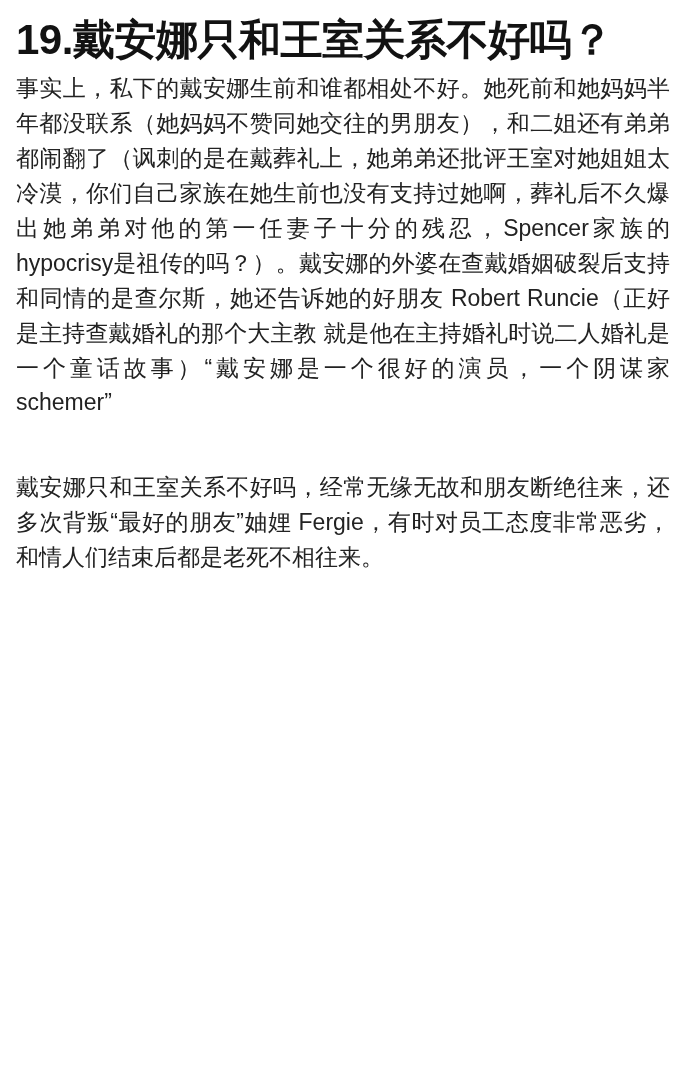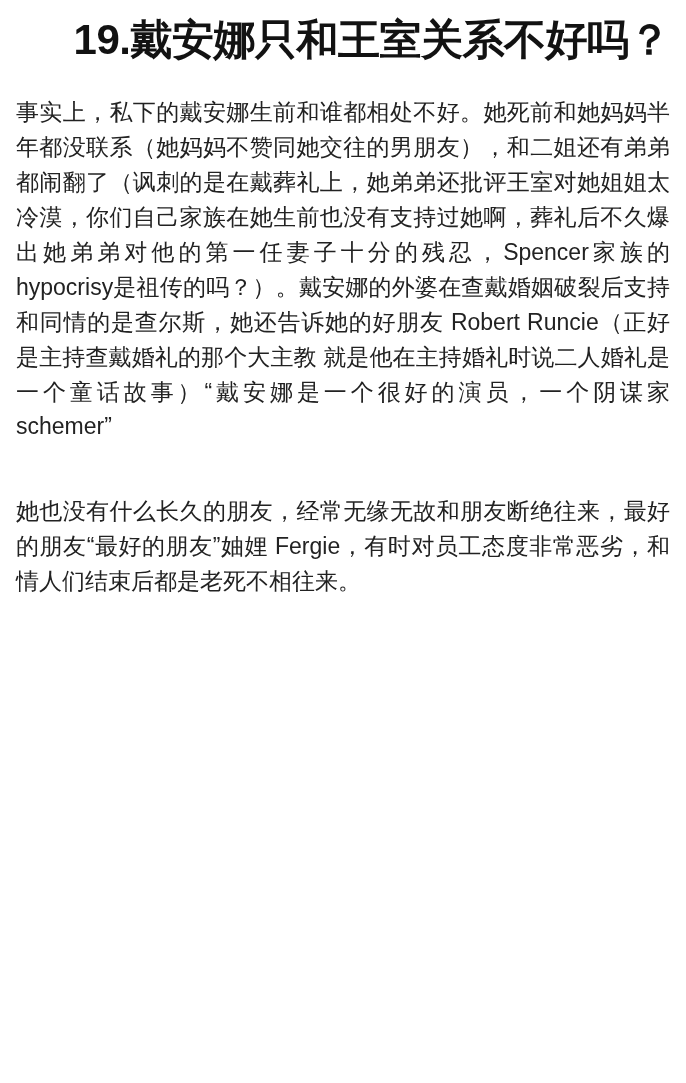--- a/index.html
+++ b/index.html
@@ -18,24 +18,23 @@
     width: 686px;
     box-sizing: border-box;
     padding: 14px 16px 18px 16px;
     background: #ffffff;
   }
   .article-title {
     font-size: 42px;
     line-height: 1.26;
     font-weight: 700;
     letter-spacing: -0.5px;
-    margin: 0 0 28px 0;
+    margin: 0 0 4px 0;
     color: #121212;
     word-break: break-word;
-    text-align: right;
   }
   .article-body {
     font-size: 23px;
     line-height: 1.52;
     font-weight: 400;
     color: #222222;
     letter-spacing: 0px;
   }
   .para {
     margin: 0 0 0 0;
@@ -47,15 +46,15 @@
     margin-top: 50px;
   }
 </style>
 </head>
 <body>
 
 <div class="page">
   <h1 class="article-title">19.戴安娜只和王室关系不好吗？</h1>
   <div class="article-body">
     <p class="para">事实上，私下的戴安娜生前和谁都相处不好。她死前和她妈妈半年都没联系（她妈妈不赞同她交往的男朋友），和二姐还有弟弟都闹翻了（讽刺的是在戴葬礼上，她弟弟还批评王室对她姐姐太冷漠，你们自己家族在她生前也没有支持过她啊，葬礼后不久爆出她弟弟对他的第一任妻子十分的残忍，Spencer家族的 hypocrisy是祖传的吗？）。戴安娜的外婆在查戴婚姻破裂后支持和同情的是查尔斯，她还告诉她的好朋友 Robert Runcie（正好是主持查戴婚礼的那个大主教 就是他在主持婚礼时说二人婚礼是一个童话故事）“戴安娜是一个很好的演员，一个阴谋家 schemer”</p>
-    <p class="para">她也没有什么长久的朋友，经常无缘无故和朋友断绝往来，最好的朋友“最好的朋友”妯娌 Fergie，有时对员工态度非常恶劣，和情人们结束后都是老死不相往来。</p>
+    <p class="para">戴安娜只和王室关系不好吗，经常无缘无故和朋友断绝往来，还多次背叛“最好的朋友”妯娌 Fergie，有时对员工态度非常恶劣，和情人们结束后都是老死不相往来。</p>
   </div>
 </div>
 
 </body></html>

